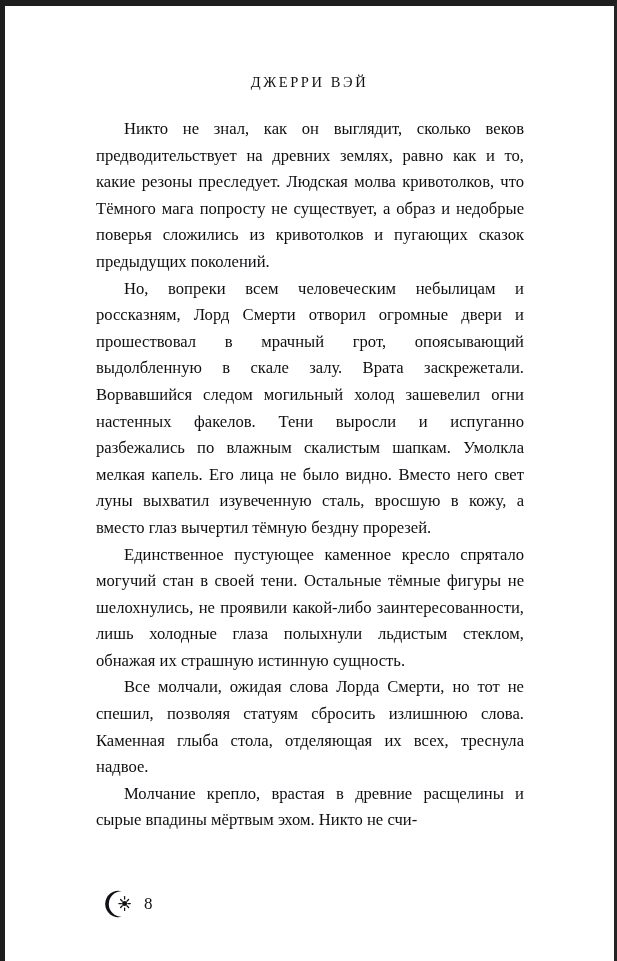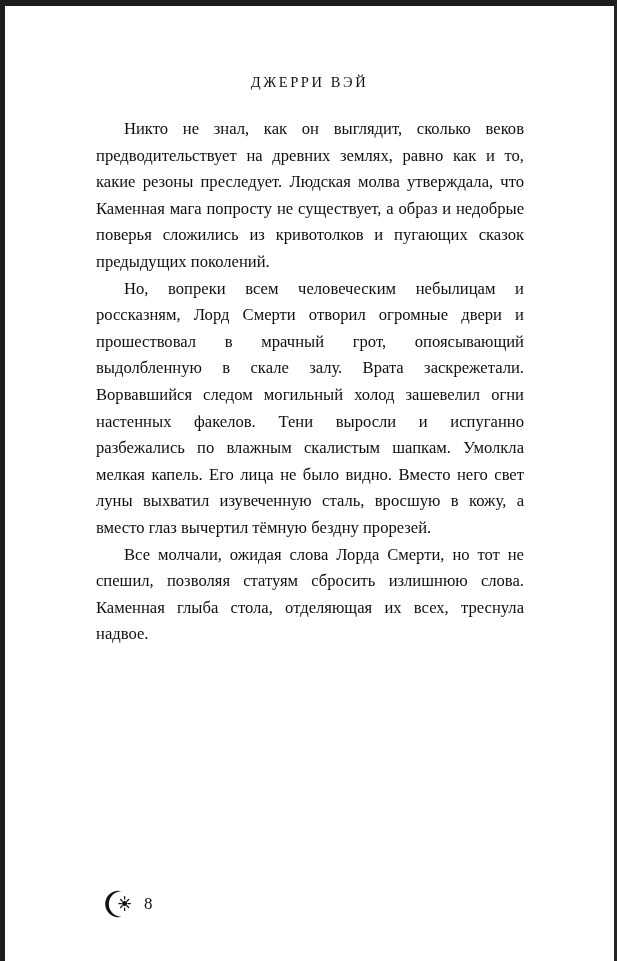--- a/index.html
+++ b/index.html
@@ -97,23 +97,25 @@
 </style>
 </head>
 <body>
 
 <div class="page">
   <div class="page-inner">
 
     <div class="running-head">ДЖЕРРИ ВЭЙ</div>
 
     <div class="textblock">
-      <p>Никто не знал, как он выглядит, сколько веков предводительствует на древних землях, равно как и то, какие резоны преследует. Людская молва утверждала, что Каменная мага попросту не существует, а образ и недобрые поверья сложились из кривотолков и пугающих сказок предыдущих поколений.</p>
+      <p>Никто не знал, как он выглядит, сколько веков предводительствует на древних землях, равно как и то, какие резоны преследует. Людская молва кривотолков, что Тёмного мага попросту не существует, а образ и недобрые поверья сложились из кривотолков и пугающих сказок предыдущих поколений.</p>
       <p>Но, вопреки всем человеческим небылицам и россказням, Лорд Смерти отворил огромные двери и прошествовал в мрачный грот, опоясывающий выдолбленную в скале залу. Врата заскрежетали. Ворвавшийся следом могильный холод зашевелил огни настенных факелов. Тени выросли и испуганно разбежались по влажным скалистым шапкам. Умолкла мелкая капель. Его лица не было видно. Вместо него свет луны выхватил изувеченную сталь, вросшую в кожу, а вместо глаз вычертил тёмную бездну прорезей.</p>
+      <p>Единственное пустующее каменное кресло спрятало могучий стан в своей тени. Остальные тёмные фигуры не шелохнулись, не проявили какой-либо заинтересованности, лишь холодные глаза полыхнули льдистым стеклом, обнажая их страшную истинную сущность.</p>
       <p>Все молчали, ожидая слова Лорда Смерти, но тот не спешил, позволяя статуям сбросить излишнюю слова. Каменная глыба стола, отделяющая их всех, треснула надвое.</p>
+      <p>Молчание крепло, врастая в древние расщелины и сырые впадины мёртвым эхом. Никто не счи-</p>
     </div>
 
     <div class="folio">
       <span class="moon-icon">
         <svg viewBox="0 0 34 34" width="34" height="34" aria-hidden="true">
 
           <path d="M20.6 4.2 A13.2 13.2 0 1 0 20.6 29.8 A10.6 10.6 0 1 1 20.6 4.2 Z" fill="#111116"></path>
 
           <g stroke="#111116" stroke-width="1.25" stroke-linecap="round">
             <line x1="23.6" y1="9.6" x2="23.6" y2="12.0"></line>

